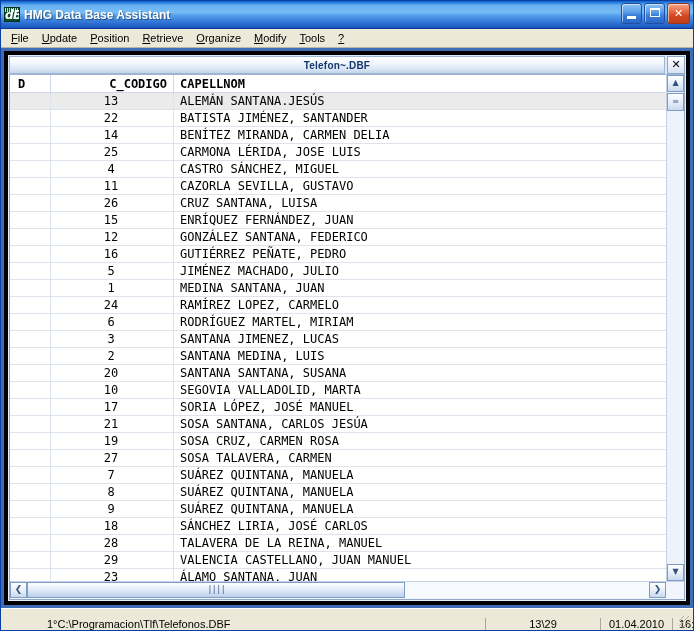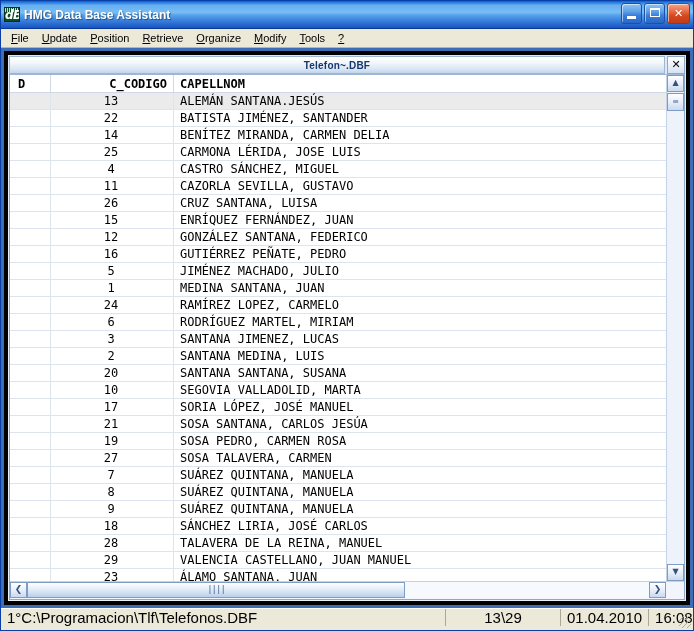--- a/index.html
+++ b/index.html
@@ -339,25 +339,26 @@
     width: 18px;
   }
 
   
   #status-bar {
     flex: 0 0 22px;
     height: 22px;
     background: #ece9d8;
     border-top: 1px solid #ffffff;
     display: flex;
-    align-items: flex-start;
-    font-size: 15px;
+    align-items: flex-end;
+    font-size: 11px;
     color: #000;
     box-sizing: border-box;
     position: relative;
+    padding-left: 40px;
   }
   .sb-pane {
     display: flex;
     align-items: center;
     box-sizing: border-box;
     border-right: 1px solid #aca899;
     padding: 0 6px;
     white-space: nowrap;
     font-family: "Liberation Sans", sans-serif;
   }
@@ -529,21 +530,21 @@
                     <td class="c-nom">SORIA LÓPEZ, JOSÉ MANUEL</td>
                   </tr>
                   <tr>
                     <td class="c-d">&nbsp;</td>
                     <td class="c-cod">21</td>
                     <td class="c-nom">SOSA SANTANA, CARLOS JESÚA</td>
                   </tr>
                   <tr>
                     <td class="c-d">&nbsp;</td>
                     <td class="c-cod">19</td>
-                    <td class="c-nom">SOSA PEDRO, CARMEN ROSA</td>
+                    <td class="c-nom">SOSA CRUZ, CARMEN ROSA</td>
                   </tr>
                   <tr>
                     <td class="c-d">&nbsp;</td>
                     <td class="c-cod">27</td>
                     <td class="c-nom">SOSA TALAVERA, CARMEN</td>
                   </tr>
                   <tr>
                     <td class="c-d">&nbsp;</td>
                     <td class="c-cod">7</td>
                     <td class="c-nom">SUÁREZ QUINTANA, MANUELA</td>

